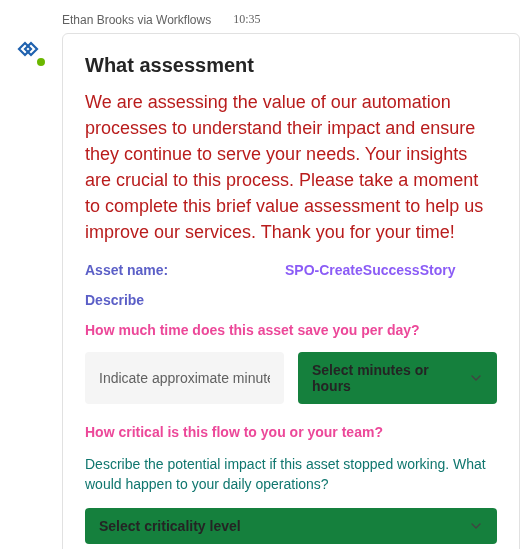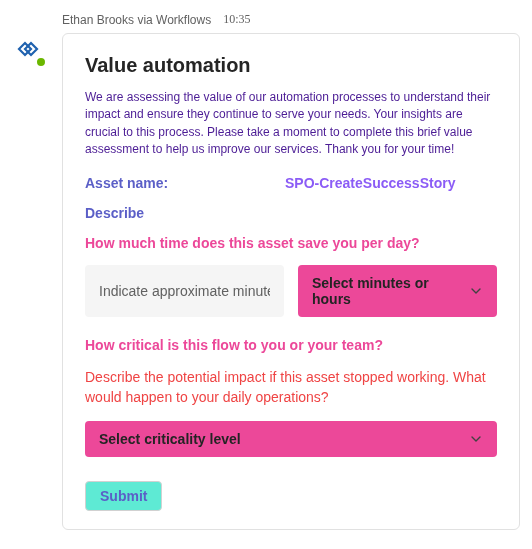--- a/index.html
+++ b/index.html
@@ -10,21 +10,21 @@
     body {
       font-family: "Segoe UI", -apple-system, BlinkMacSystemFont, sans-serif;
       background: #ffffff;
       width: 532px;
       padding: 12px;
       color: #242424;
     }
     .message-header {
       display: flex;
       align-items: center;
-      gap: 12px;
+      gap: 22px;
       margin-left: 50px;
       margin-bottom: 6px;
       font-size: 12px;
     }
     .sender {
       color: #616161;
     }
     .timestamp {
       color: #616161;
       font-family: Liberation Serif, serif;
@@ -64,23 +64,23 @@
       flex: 1;
       background: #ffffff;
     }
     .card-title {
       font-size: 20px;
       font-weight: 700;
       color: #252525;
       margin-bottom: 12px;
     }
     .card-description {
-      font-size: 12px;
+      font-size: 18px;
       line-height: 1.45;
-      color: #4c1d95;
+      color: #b91c1c;
       margin-bottom: 16px;
     }
     .asset-row {
       display: flex;
       margin-bottom: 14px;
     }
     .asset-label {
       font-size: 14px;
       font-weight: 600;
       color: #5b5fc7;
@@ -99,21 +99,21 @@
     }
     .question-text {
       font-size: 14px;
       font-weight: 600;
       color: #ec4899;
       margin-bottom: 14px;
     }
     .question-sub {
       font-size: 14px;
       line-height: 1.45;
-      color: #ef4444;
+      color: #0f766e;
       margin-bottom: 14px;
     }
     .input-row {
       display: flex;
       gap: 14px;
       margin-bottom: 20px;
     }
     .text-input {
       flex: 1;
       background: #f5f5f5;
@@ -125,21 +125,21 @@
       color: #242424;
       width: 100%;
       min-width: 0;
     }
     .text-input::placeholder {
       color: #616161;
       text-overflow: ellipsis;
     }
     .select {
       flex: 1;
-      background: #ec4899;
+      background: #15803d;
       border: none;
       border-radius: 4px;
       padding: 10px 14px;
       font-size: 14px;
       display: flex;
       justify-content: space-between;
       align-items: center;
       cursor: pointer;
     }
     .select-full {
@@ -179,21 +179,21 @@
       <svg width="32" height="32" viewBox="0 0 32 32">
         <rect x="0" y="0" width="32" height="32" rx="4" fill="#ffffff"></rect>
         <path d="M7 16 L13 10 L19 16 L13 22 Z" fill="none" stroke="#2062af" stroke-width="2.2"></path>
         <path d="M13 16 L19 10 L25 16 L19 22 Z" fill="none" stroke="#2062af" stroke-width="2.2"></path>
       </svg>
     </div>
     <div class="presence-badge"></div>
   </div>
 
   <div class="card">
-    <h1 class="card-title">Value automation</h1>
+    <h1 class="card-title">What assessment</h1>
     <p class="card-description">We are assessing the value of our automation processes to understand their impact and ensure they continue to serve your needs. Your insights are crucial to this process. Please take a moment to complete this brief value assessment to help us improve our services. Thank you for your time!</p>
 
     <div class="asset-row">
       <span class="asset-label">Asset name:</span>
       <span class="asset-value">SPO-CreateSuccessStory</span>
     </div>
 
     <div class="questions-label">Describe</div>
 
     <div class="question-text">How much time does this asset save you per day?</div>

